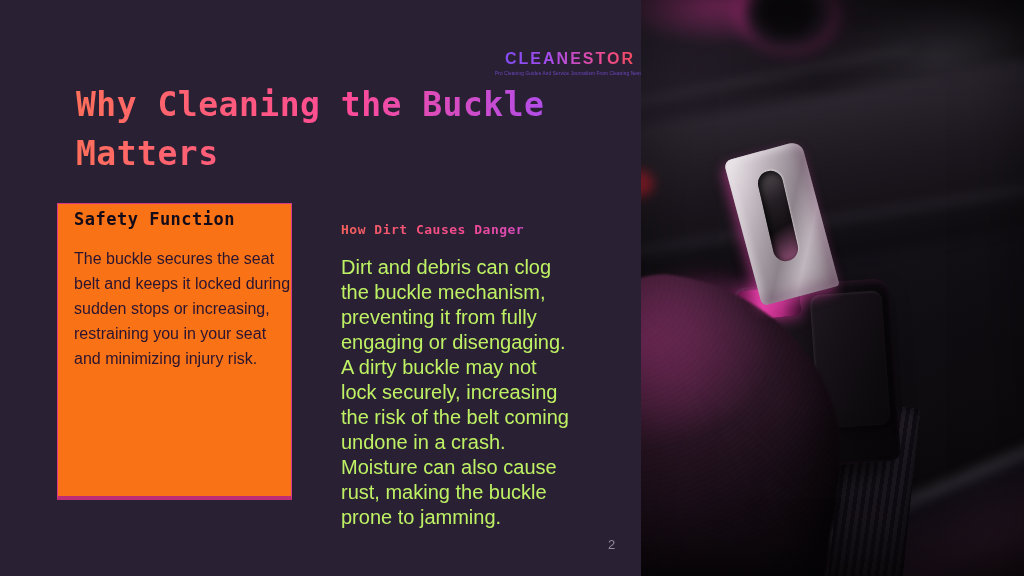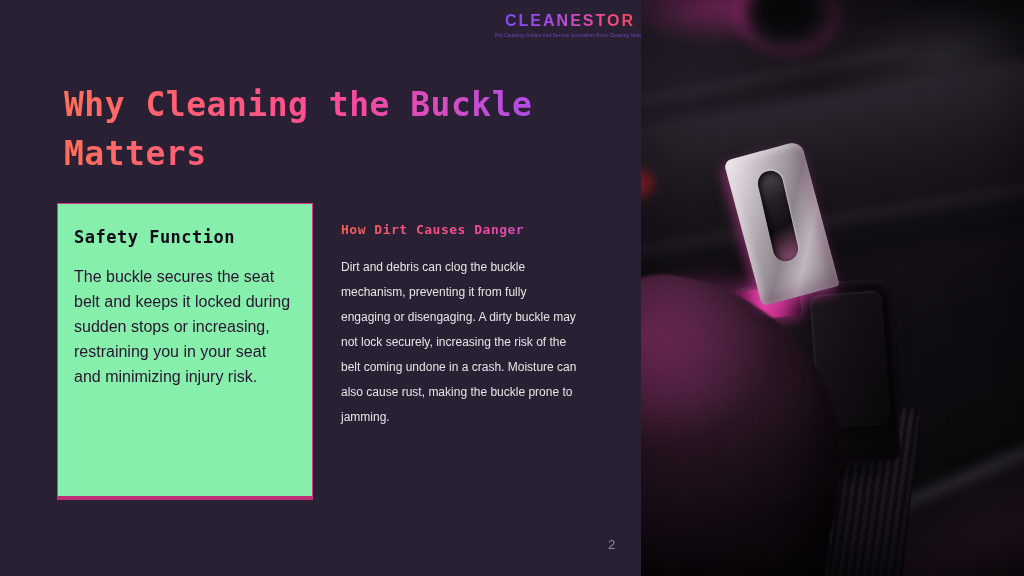--- a/index.html
+++ b/index.html
@@ -10,61 +10,61 @@
   }
   
   .content-panel { position:absolute; inset:0 383px 0 0; }
 
   .logo { position:absolute; left:495px; top:12px; width:150px; text-align:center; }
   .logo-text {
     font-family:"Liberation Sans", sans-serif;
     font-weight:bold; font-size:16px; letter-spacing:2px;
     background:linear-gradient(90deg,#7a4cf0 0%,#a44cf0 35%,#ee4b92 72%,#f04a4a 100%);
     -webkit-background-clip:text; background-clip:text;
-    -webkit-text-fill-color:transparent; color:transparent;
+    -webkit-text-fill-color:transparent; color:transparent;margin-top:38px;
   }
   .logo-tagline {
     margin-top:3px; font-size:4.6px; letter-spacing:.2px;
     color:#6e49c4; white-space:nowrap;
   }
 
   .title {
-    position:absolute; left:64px; top:80px; width:492px; margin:0;
+    position:absolute; left:76px; top:80px; width:492px; margin:0;
     font-family:"DejaVu Sans Mono", monospace;
     font-weight:bold; font-size:33px; line-height:49px; letter-spacing:.5px;
     background:linear-gradient(90deg,#ff6f5b 0%,#ff4b96 55%,#a94df2 100%);
     -webkit-background-clip:text; background-clip:text;
     -webkit-text-fill-color:transparent; color:transparent;
   }
 
   .card {
-    position:absolute; left:57px; top:203px; width:256px; height:297px;
-    box-sizing:border-box; padding:23px 16px;
-    background:#86efac; border:1px solid #d63a8a; border-bottom:4px solid #bd2e76;
+    position:absolute; left:57px; top:203px; width:235px; height:297px;
+    box-sizing:border-box; padding:5px 16px;
+    background:#f97316; border:1px solid #d63a8a; border-bottom:4px solid #bd2e76;
   }
   .card h2 {
     margin:0; font-family:"DejaVu Sans Mono", monospace;
     font-weight:bold; font-size:17px; letter-spacing:.5px; color:#130b18;
   }
   .card p {
     margin:17px 0 0; width:218px;
     font-size:16px; line-height:25px; color:#2a1430;
   }
 
   .danger-col { position:absolute; left:341px; top:222px; width:250px; }
   .danger-col h2 {
     margin:0; font-family:"DejaVu Sans Mono", monospace;
     font-weight:bold; font-size:13px; letter-spacing:.5px;
     background:linear-gradient(90deg,#f4605a 0%,#f64a92 50%,#ab4df2 100%);
     -webkit-background-clip:text; background-clip:text;
     -webkit-text-fill-color:transparent; color:transparent;
   }
   .danger-col p {
     margin:18px 0 0; width:236px;
-    font-size:12px; line-height:25px; color:#e5e5e5;
+    font-size:20px; line-height:25px; color:#bef264;
   }
 
   .page-number {
     position:absolute; left:608px; top:537px;
     font-size:13px; color:#95869f;
   }
 
   
   .photo { position:absolute; left:641px; top:0; width:383px; height:576px; margin:0; overflow:hidden; background:#0e0b10; }
   .photo * { position:absolute; }

